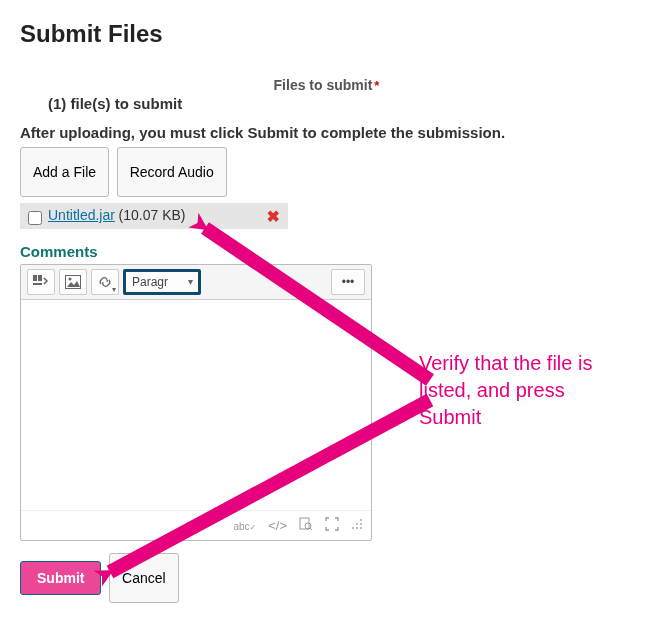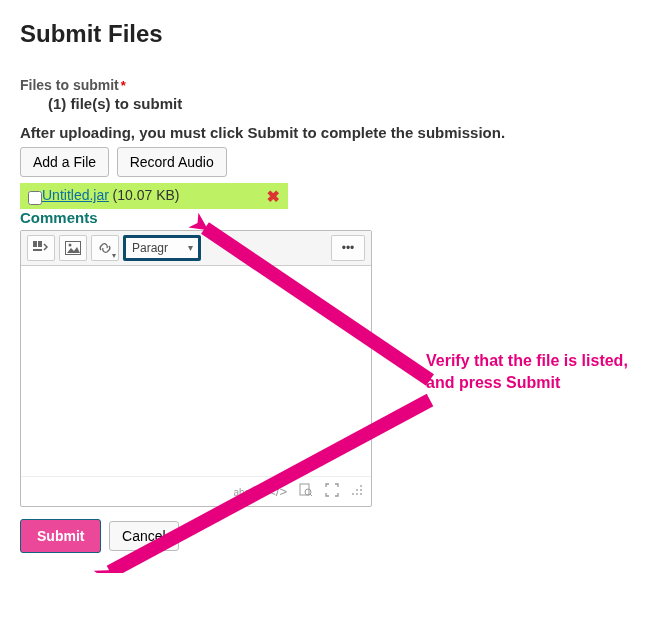--- a/index.html
+++ b/index.html
@@ -13,20 +13,21 @@
       position: relative;
     }
     h1 {
       font-size: 24px;
       font-weight: bold;
       margin-bottom: 29px;
       color: #222;
     }
     .label-row {
       margin-bottom: 2px;
+      text-align: center;
     }
     .label-row .label-text {
       color: #555;
       font-size: 14px;
       font-weight: bold;
     }
     .required {
       color: #d00;
       margin-left: 2px;
       font-weight: bold;
@@ -43,39 +44,41 @@
       margin-bottom: 6px;
     }
     .button-row {
       margin-bottom: 6px;
     }
     .btn {
       display: inline-block;
       background: #f8f8f8;
       border: 1px solid #bbb;
       border-radius: 3px;
-      padding: 6px 12px;
+      padding: 16px 12px;
       font-size: 14px;
       cursor: pointer;
       margin-right: 4px;
       font-family: inherit;
     }
     .btn-primary {
       background: #ec4899;
       border-color: #0e6480;
       color: #fff;
       font-weight: bold;
       padding: 8px 16px;
     }
     .file-item {
       display: flex;
       align-items: flex-start;
-      background: #bef264;
+      background: #e5e5e5;
       padding: 4px 8px;
       width: 268px;
+      gap: 6px;
+      margin-bottom: 14px;
     }
     .file-item input[type="checkbox"] {
       margin-top: 4px;
       width: 14px;
       height: 14px;
     }
     .file-info { flex: 1; }
     .file-link {
       color: #0B6FA4;
       text-decoration: underline;
@@ -180,25 +183,25 @@
     .action-row {
       margin-top: 4px;
     }
     
     .annotation {
       position: absolute;
       pointer-events: none;
     }
     .annotation-text {
       position: absolute;
-      right: 22px;
+      right: 29px;
       top: 350px;
       color: #e6007e;
-      font-size: 16px;
-      font-weight: bold;
+      font-size: 20px;
+      font-weight: normal;
       line-height: 1.35;
       width: 205px;
     }
     .arrow-svg {
       position: absolute;
       top: 0;
       left: 0;
       pointer-events: none;
     }
   </style>

